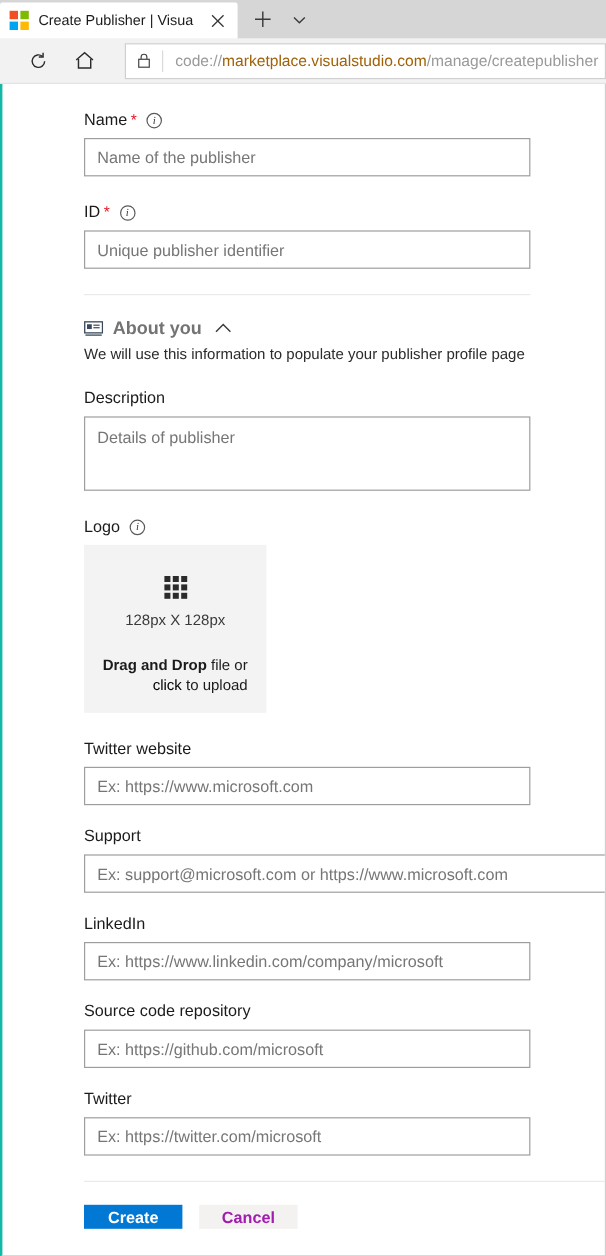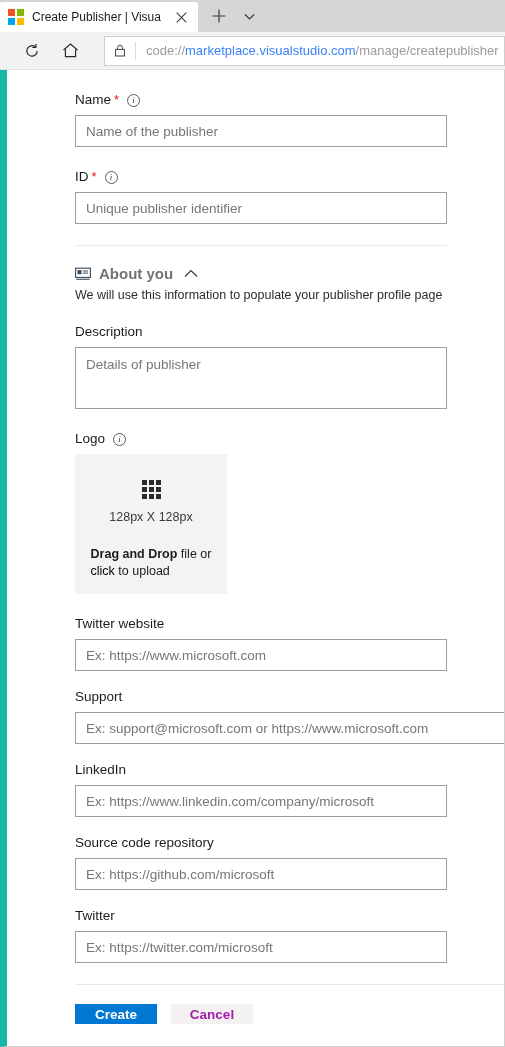--- a/index.html
+++ b/index.html
@@ -112,27 +112,27 @@
     width: 1px; height: 18px; background: #dadada; flex: 0 0 auto;
   }
   .url {
     font-size: 13px;
     color: #9a9a9a;
     white-space: nowrap;
     padding-left: 10px;
     overflow: hidden;
     line-height: 28px;
   }
-  .url b { color: #3b82f6; font-weight: normal; margin-top: 16px; }
+  .url b { color: #a16207; font-weight: normal; margin-top: 16px; }
 
   
   .viewport {
     flex: 1 1 auto;
     background: #ffffff;
-    border-left: 7px solid #14b8a6;
+    border-left: 2px solid #14b8a6;
     border-right: 1px solid #d0d0d0;
     border-bottom: 1px solid #d0d0d0;
     overflow: hidden;
     position: relative;
   }
   .page {
     padding: 22px 0 0 68px;
     width: 560px;
   }
   .field { margin-bottom: 0; }
@@ -229,21 +229,21 @@
   .grid-icon i { background: #2b2b2b; display: block; }
   .dz-dim {
     font-size: 12.5px;
     color: #3a3a3a;
     margin-top: 11px;
   }
   .dz-txt {
     font-size: 12.5px;
     color: #1b1b1b;
     margin-top: 22px;
-    text-align: left;
+    text-align: right;
     line-height: 17px;
   }
   .dz-txt b { font-weight: bold; }
   .dz-txt a { color: #000000; text-decoration: none; }
 
   
   .btnrow { display: flex; align-items: center; margin-top: 19px; }
   .btn {
     height: 20px;
     min-width: 82px;

